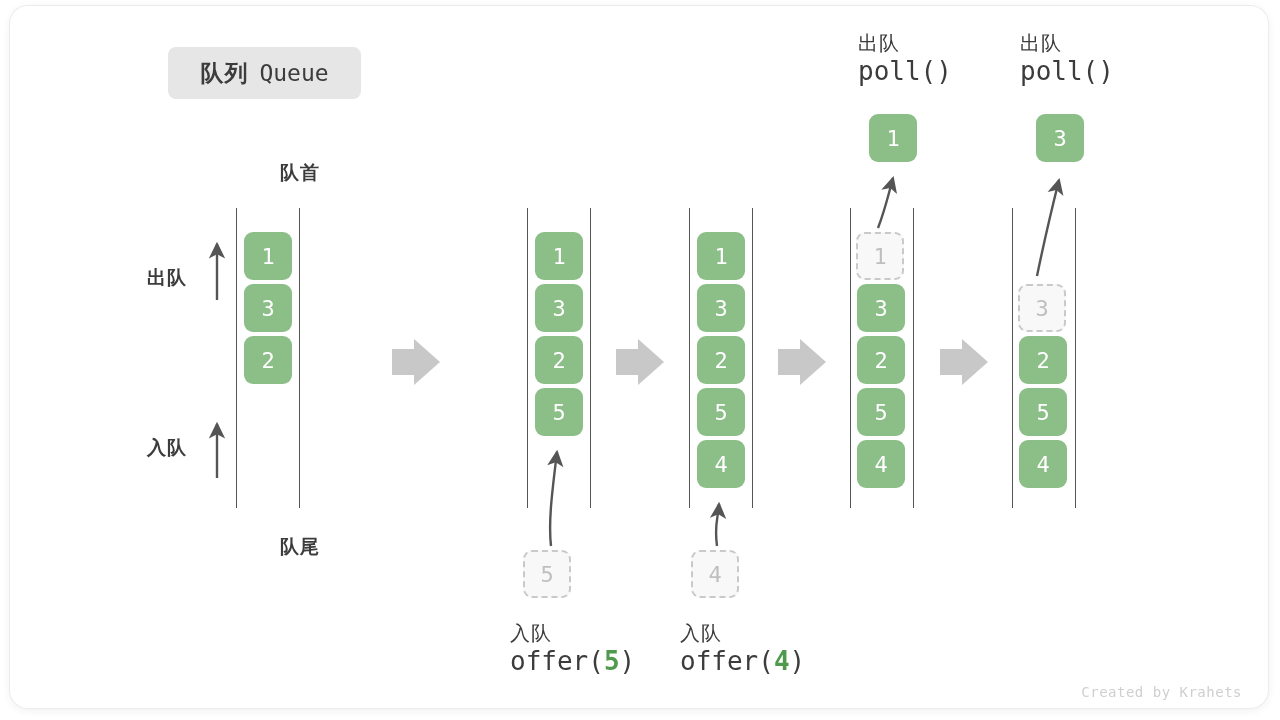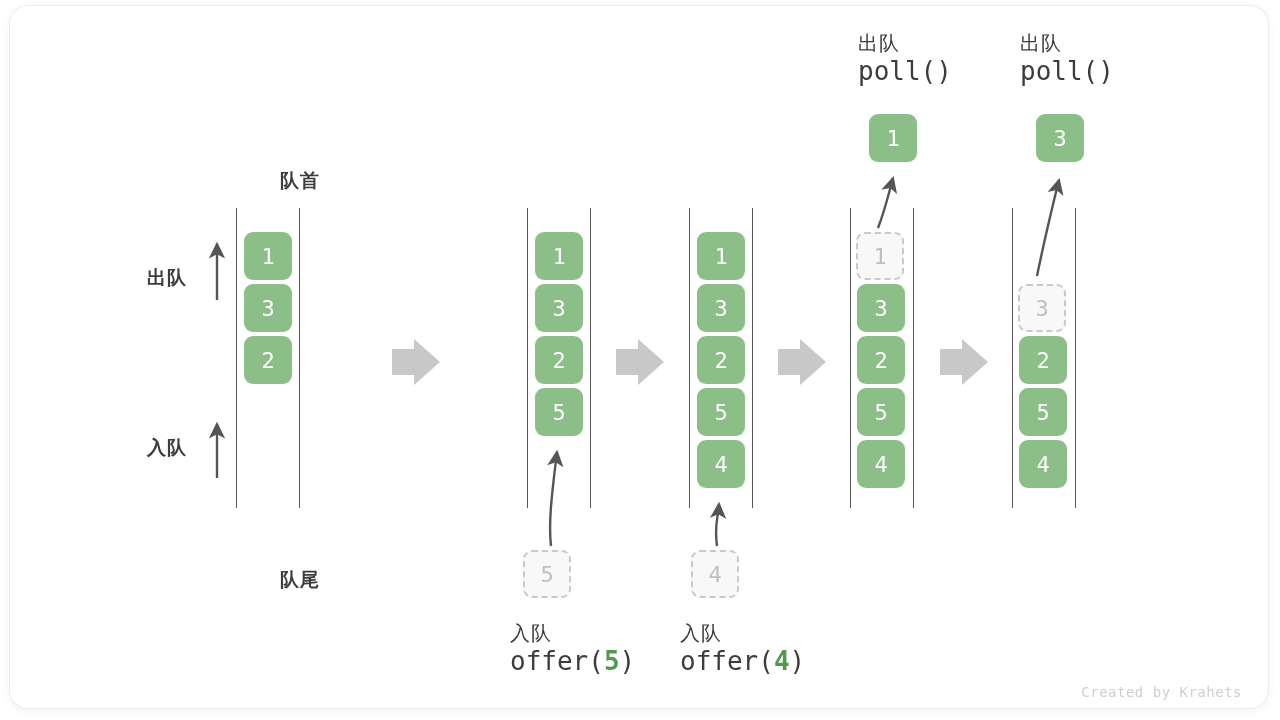--- a/index.html
+++ b/index.html
@@ -100,23 +100,27 @@
     pointer-events: none;
   }
 </style>
 </head>
 <body>
 
 <div id="card"></div>
 
 <div id="stage">
 
-
-  <div class="abs cjk-bold" style="left:236px; top:168px; width:128px; text-align:center;font-family:Liberation Mono, monospace;">队首</div>
-  <div class="abs cjk-bold" style="left:236px; top:567px; width:128px; text-align:center;">队尾</div>
+  <div class="abs" id="title-badge">
+    <span class="cn">队列</span>
+    <span class="en">Queue</span>
+  </div>
+
+  <div class="abs cjk-bold" style="left:236px; top:160px; width:128px; text-align:center;font-family:Liberation Mono, monospace;">队首</div>
+  <div class="abs cjk-bold" style="left:236px; top:534px; width:128px; text-align:center;">队尾</div>
 
   <div class="abs cjk-bold" style="left:147px; top:265px;">出队</div>
   <div class="abs cjk-bold" style="left:147px; top:435px;">入队</div>
 
   <div class="abs rail" style="left:236px; top:208px; height:300px;"></div>
   <div class="abs rail" style="left:299px; top:208px; height:300px;"></div>
   <div class="abs box filled" style="left:244px; top:232px;">1</div>
   <div class="abs box filled" style="left:244px; top:284px;">3</div>
   <div class="abs box filled" style="left:244px; top:336px;">2</div>
 

